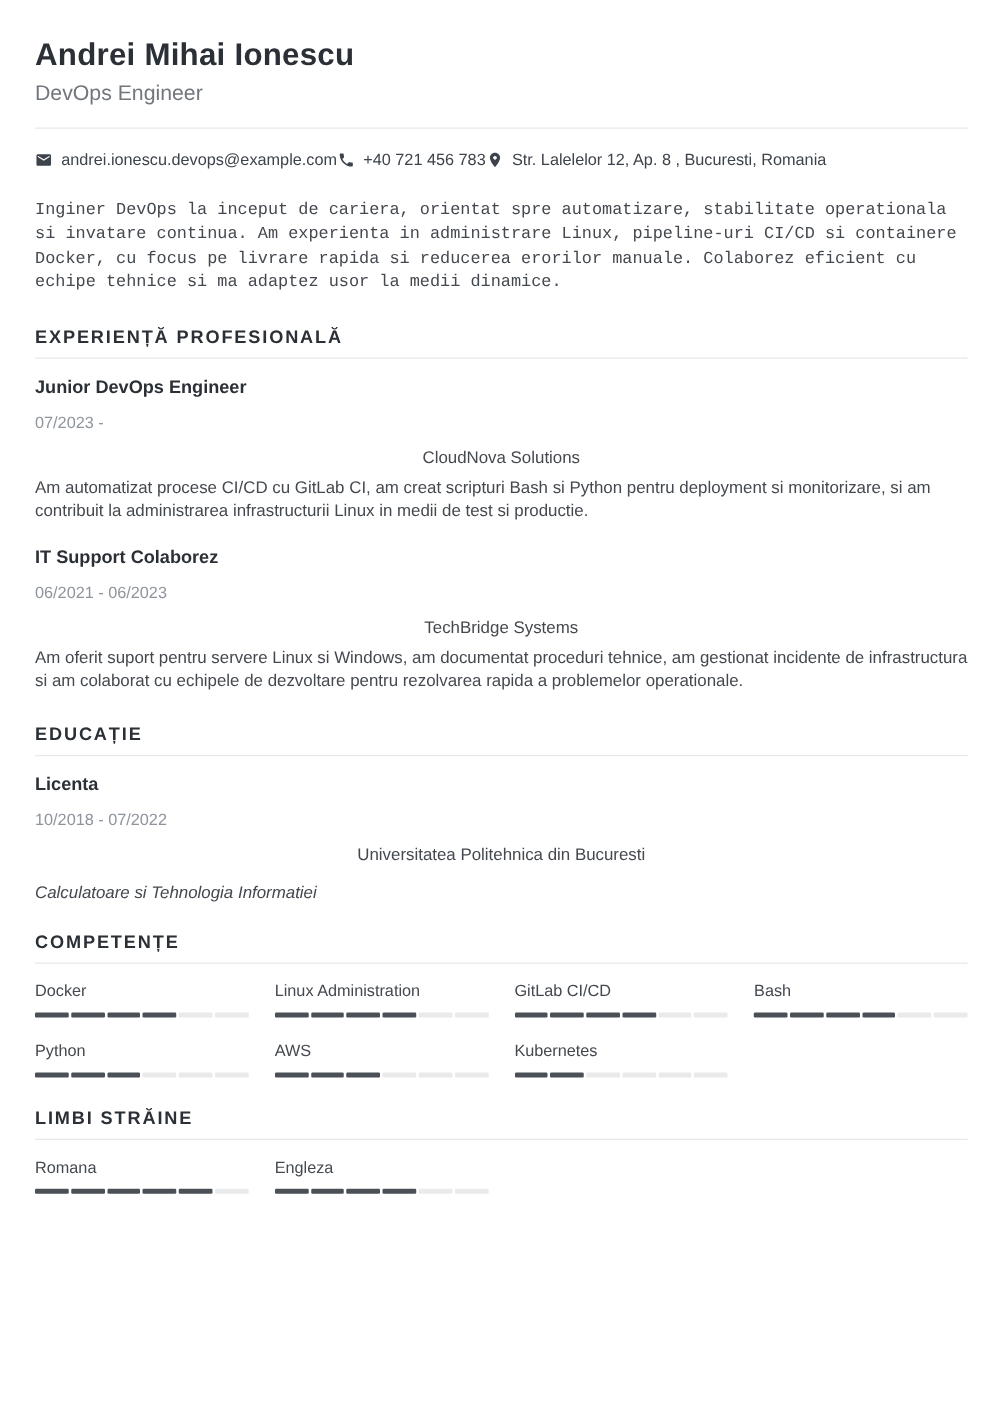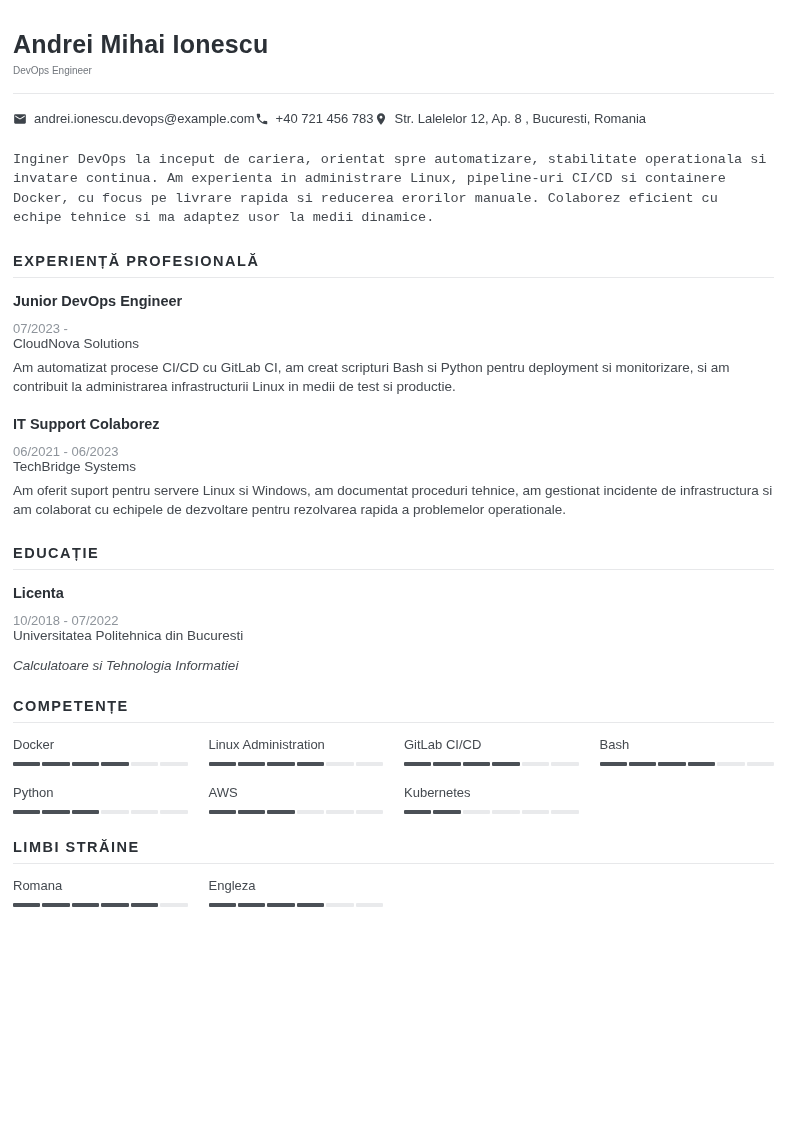--- a/index.html
+++ b/index.html
@@ -13,31 +13,31 @@
   }
   * { box-sizing: border-box; margin: 0; padding: 0; }
   html, body { background: #ffffff; }
   body {
     width: 804px;
     min-height: 1137px;
     font-family: "Liberation Sans", "DejaVu Sans", sans-serif;
     color: var(--text-body);
     -webkit-font-smoothing: antialiased;
   }
-  .page { padding: 30px 30px 60px 13px; }
+  .page { padding: 30px 30px 60px 28px; }
 
   .name {
     font-size: 25px;
     font-weight: 700;
     letter-spacing: .2px;
     color: var(--text-dark);
   }
   .subtitle {
     margin-top: 6px;
-    font-size: 10px;
+    font-size: 17px;
     color: var(--text-muted);
   }
   hr.divider {
     border: 0;
     border-top: 1px solid var(--divider);
     height: 0;
   }
   .header-div { margin-top: 17px; }
 
   .contact-row {
@@ -66,21 +66,21 @@
     color: var(--text-dark);
     margin-bottom: 8px;
   }
   .sec-body { margin-top: 15px; }
 
   .exp-item { margin-bottom: 19px; }
   .exp-item:last-child { margin-bottom: 0; }
   .row { display: flex; justify-content: space-between; align-items: baseline; gap: 12px; flex-direction: column; }
   .item-title { font-size: 14.5px; font-weight: 700; color: var(--text-dark); }
   .dates { font-size: 13px; color: var(--text-date); white-space: nowrap; }
-  .company, .school { margin-top: 0; font-size: 13.5px; color: var(--text-body); }
+  .company, .school { margin-top: 13px; font-size: 13.5px; color: var(--text-body); text-align: center; }
   .desc { margin-top: 7px; font-size: 13.5px; line-height: 1.45; color: var(--text-body); }
   .field { margin-top: 15px; font-size: 13.5px; font-style: italic; color: var(--text-body); }
 
   .grid4 {
     margin-top: 14px;
     display: grid;
     grid-template-columns: repeat(4, 1fr);
     column-gap: 21px;
     row-gap: 19px;
   }

